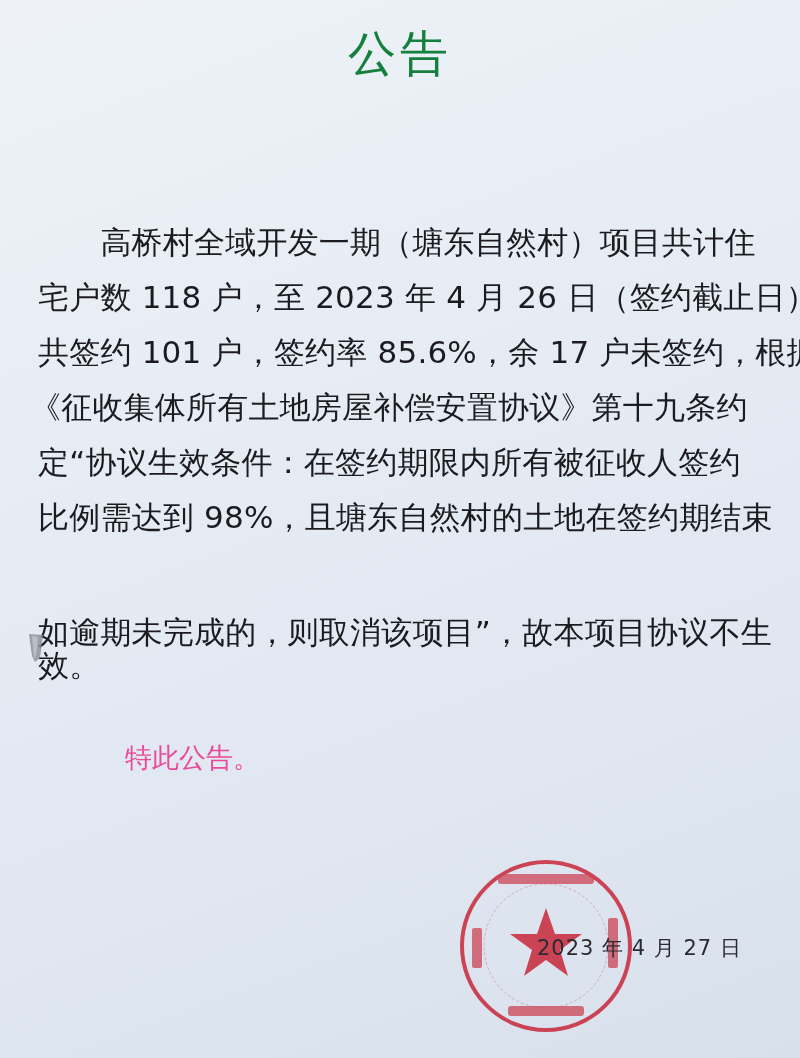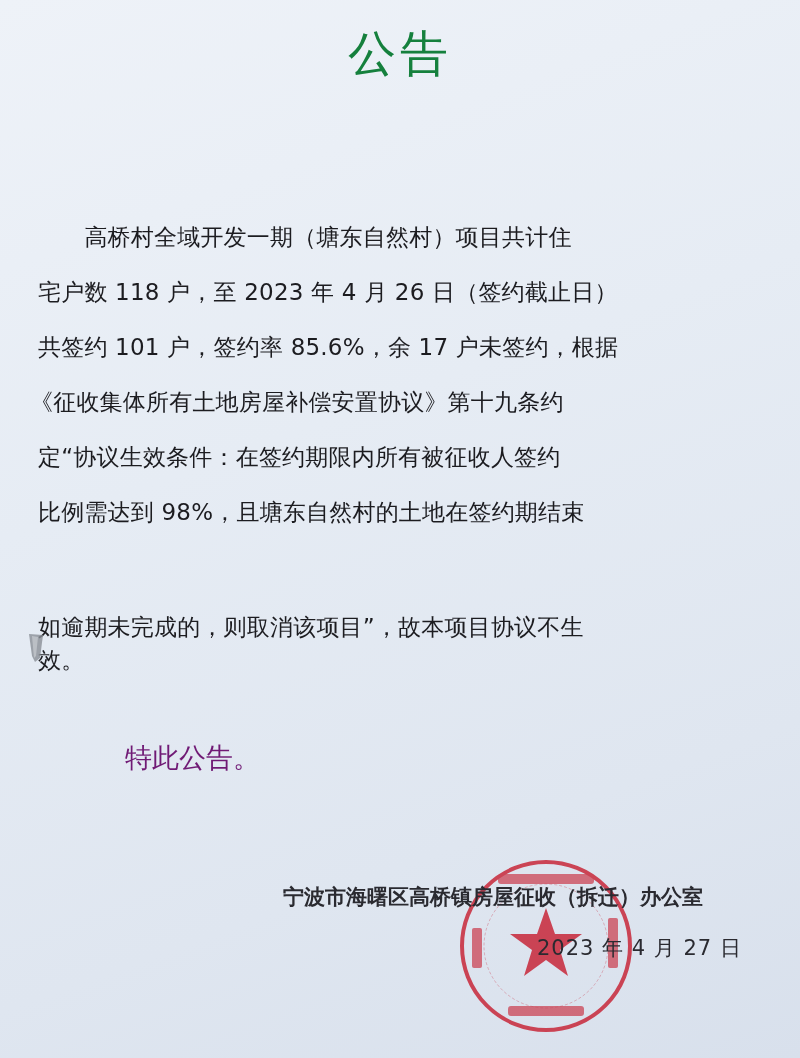--- a/index.html
+++ b/index.html
@@ -11,24 +11,24 @@
   }
   .page { position: absolute; inset: 0; }
   .title {
     position: absolute; left: 0; right: 0; top: 22px; text-align: center;
     font-size: 48px; font-weight: normal; letter-spacing: 4px; color: #15803d;
   }
   .salutation {
     position: absolute; left: 36px; top: 160px; font-size: 31px; color: #1c1c20;
   }
   .body-line {
-    position: absolute; left: 38px; font-size: 23px; white-space: nowrap; color: #1c1c20;
+    position: absolute; left: 38px; font-size: 31px; white-space: nowrap; color: #1c1c20;
     letter-spacing: 0.2px;
   }
-  .closing { position: absolute; left: 125px; top: 740px; font-size: 27px; color: #701a75; text-align: center; }
+  .closing { position: absolute; left: 125px; top: 740px; font-size: 27px; color: #ec4899; text-align: center; }
   .issuer {
     position: absolute; left: 283px; top: 883px; font-size: 21px; font-weight: bold; color: #2a2a30;
     white-space: nowrap;
   }
   .date {
     position: absolute; left: 537px; top: 934px; font-size: 21px; font-weight: normal; color: #2a2a30;
     white-space: nowrap; letter-spacing: 1px;
   }
   .stamp {
     position: absolute; left: 458px; top: 858px; width: 176px; height: 176px;
@@ -62,21 +62,20 @@
     <circle cx="88" cy="88" r="62" fill="none" stroke="#c8283a" stroke-width="0.6" stroke-dasharray="3 2" opacity="0.6"></circle>
     <polygon points="88,50 97,76 124,76 102,92 110,118 88,102 66,118 74,92 52,76 79,76" fill="#c8283a"></polygon>
     <g fill="#c8283a" opacity="0.75">
       <rect x="14" y="70" width="10" height="40" rx="2"></rect>
       <rect x="150" y="60" width="10" height="50" rx="2"></rect>
       <rect x="40" y="16" width="96" height="10" rx="3"></rect>
       <rect x="50" y="148" width="76" height="10" rx="3"></rect>
     </g>
   </svg>
 
-  <div class="issuer">宁波市海曙区高桥镇房屋征收（拆迁）办公室</div>
   <div class="date">2023 年 4 月 27 日</div>
 
   <svg class="thumbtack" viewBox="0 0 20 32">
     <path d="M3 2 L17 3 L14 26 L9 30 L6 24 Z" fill="#8a8e96" opacity="0.8"></path>
     <path d="M6 4 L12 5 L10 24 L8 26 Z" fill="#c9ccd2" opacity="0.7"></path>
   </svg>
 
 </div>
 
 </body></html>

